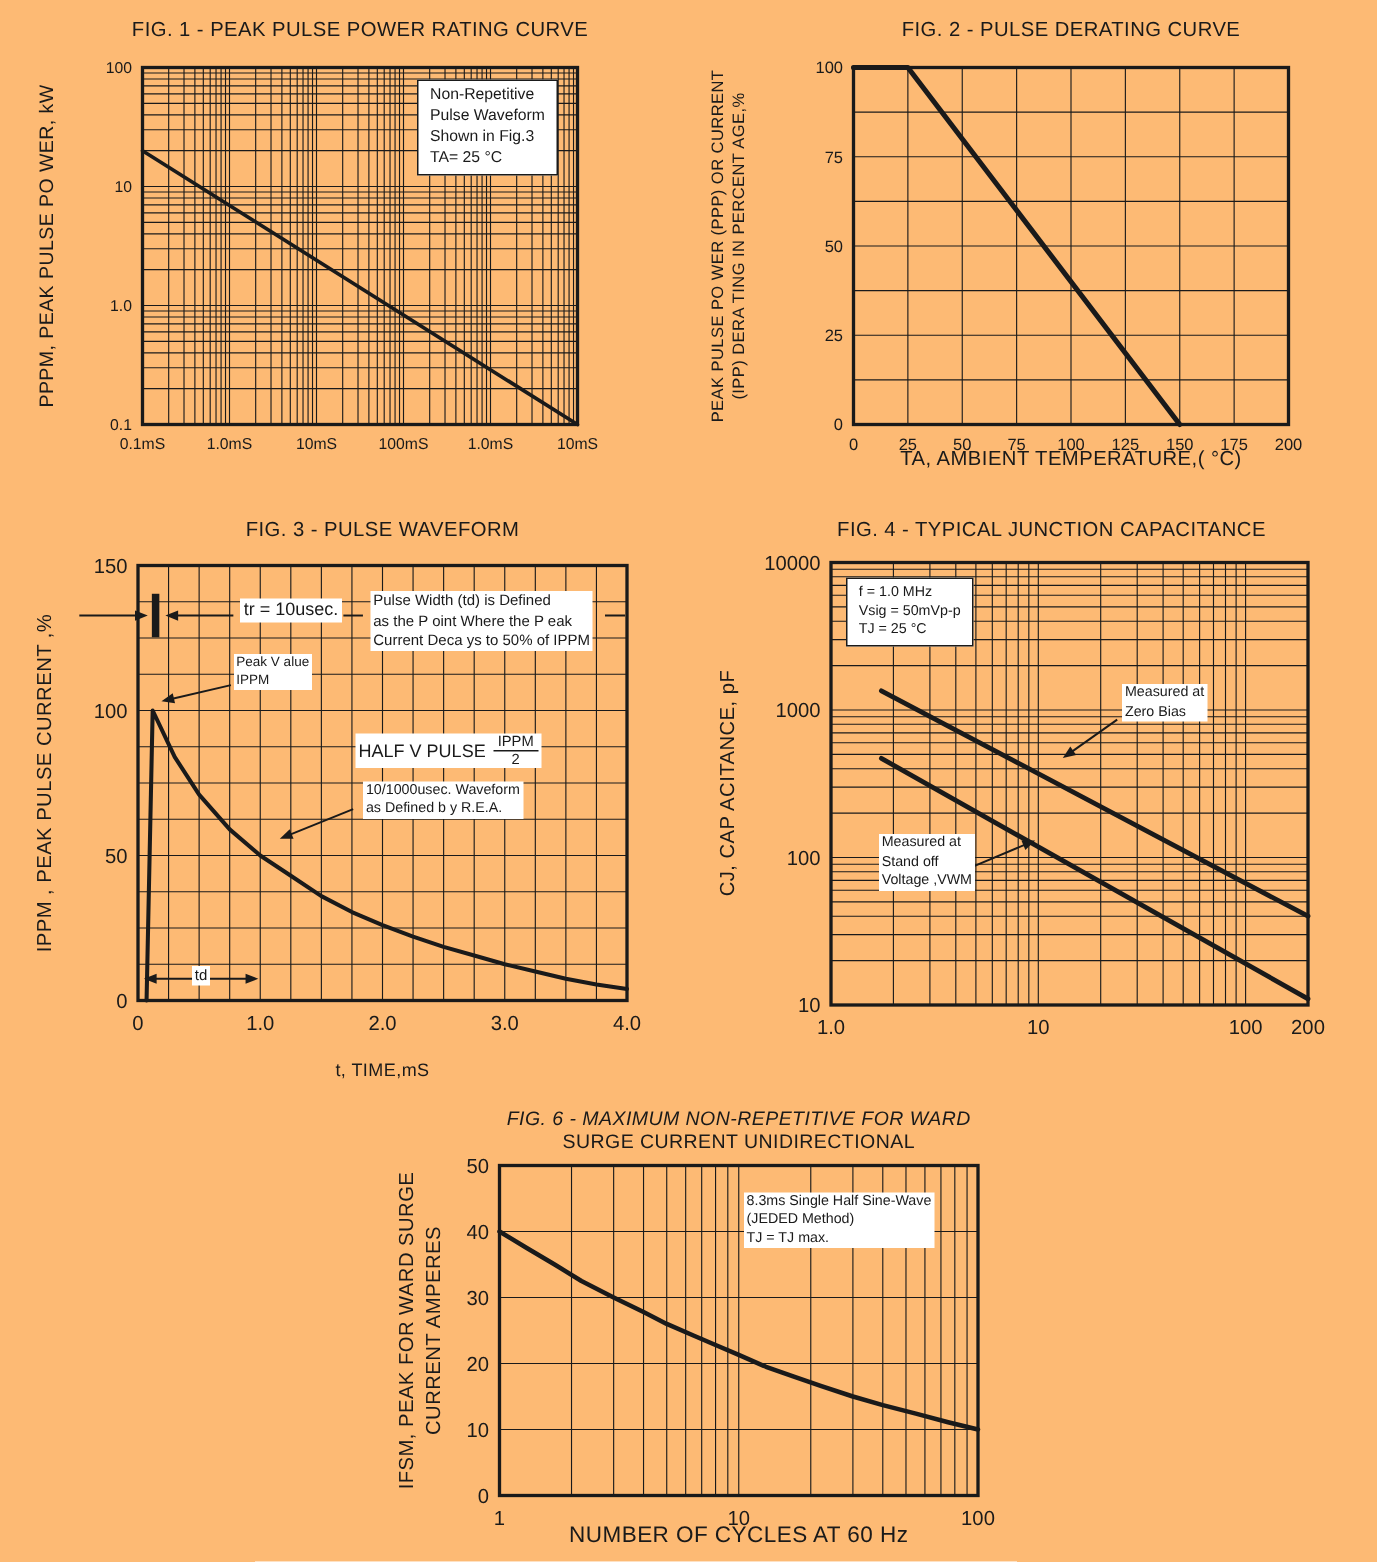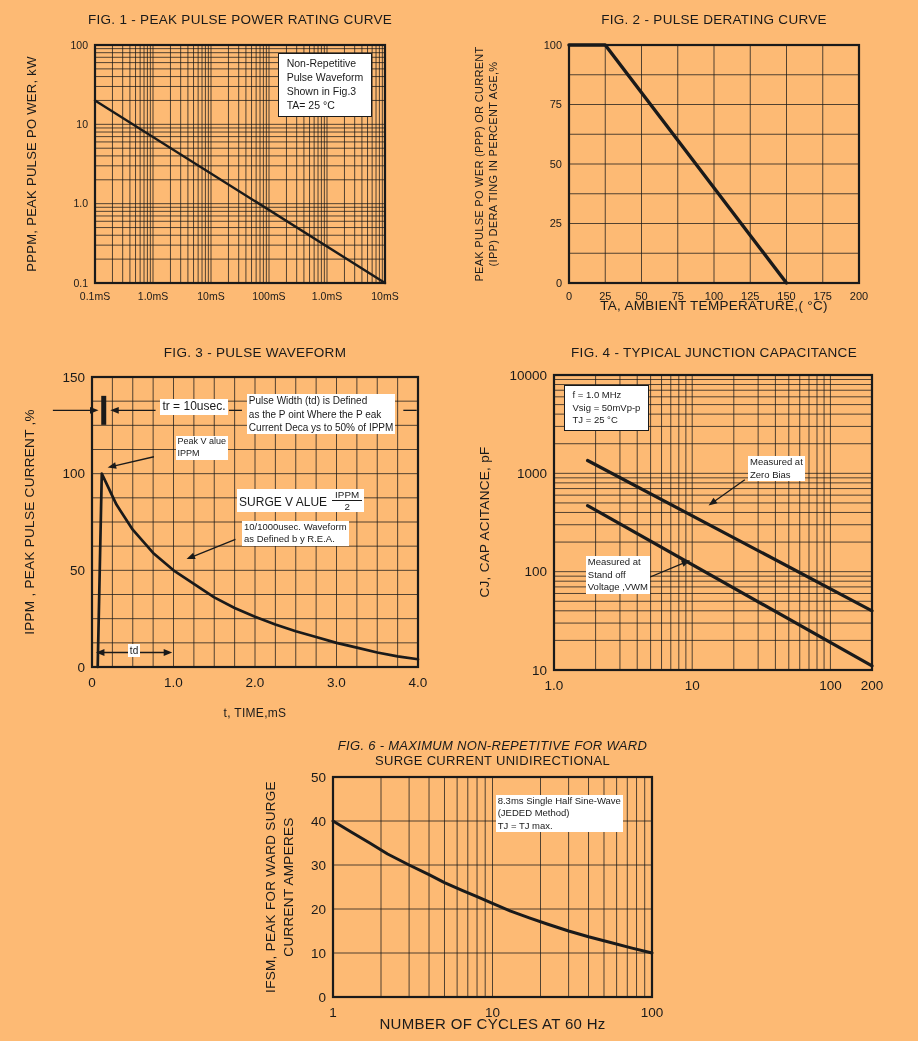--- a/index.html
+++ b/index.html
@@ -260,36 +260,36 @@
       </svg>
     <div class="xlabel" style="left: 85px; width: 340px; top: 376px; font-size: 12px;">t, TIME,mS</div>
   <div class="ann" style="left: 160.46px; top: 69.04px; font-size: 12px;">
         <div>tr = 10usec.</div>
       </div>
       <div class="ann" style="left: 246.85px; top: 64.4px; font-size: 10px;">
         <div>Pulse  Width (td) is Defined</div>
         <div>as the P oint  Where the P eak</div>
         <div>Current Deca  ys to 50% of IPPM</div>
       </div>
-      <div class="ann" style="left: 155.57px; top: 106.45px; font-size: 9px; margin-left: 20px;">
+      <div class="ann" style="left: 155.57px; top: 106.45px; font-size: 9px;">
         <div>Peak V alue</div>
         <div>IPPM</div>
       </div>
-      <div class="ann" style="left: 237.07px; top: 158.65px; font-size: 12px;"><span>SURGE V ALUE</span><span class="frac"><span class="num">IPPM</span><span class="den">2</span></span></div>
+      <div class="ann" style="left: 237.07px; top: 158.65px; font-size: 12px;"><span>HALF V PULSE</span><span class="frac"><span class="num">IPPM</span><span class="den">2</span></span></div>
       <div class="ann" style="left: 241.96px; top: 190.55px; font-size: 9.5px;">
         <div>10/1000usec.   Waveform</div>
         <div>as Defined b  y R.E.A.</div>
       </div>
       <div class="ann" style="left: 127.86px; top: 313.8px; font-size: 10px;">
         <div>td</div>
       </div>
     </div>
 
   <div class="fig" id="fig4" style="width: 459px; height: 402px;">
-    <div class="title" style="left: 55px; width: 400px; top: 15px; font-size: 13.5px;">FIG. 4 -  TYPICAL JUNCTION CAPACITANCE</div>
+    <div class="title" style="left: 42px; width: 400px; top: 15px; font-size: 13.5px;">FIG. 4 -  TYPICAL JUNCTION CAPACITANCE</div>
     <div class="ylabel" style="left: 26px; top: 192px; font-size: 13.5px;">
       <div>CJ, CAP ACITANCE, pF</div>
       <div></div>
     </div>
     <svg class="plot" width="459" height="402" viewBox="0 0 459 402">
         <g stroke="#1a1a1a" stroke-width="0.75">
           <line x1="95" y1="45" x2="95" y2="340"></line>
           <line x1="136.60203856600447" y1="45" x2="136.60203856600447" y2="340"></line>
           <line x1="160.93767108067243" y1="45" x2="160.93767108067243" y2="340"></line>
           <line x1="178.20407713200893" y1="45" x2="178.20407713200893" y2="340"></line>

